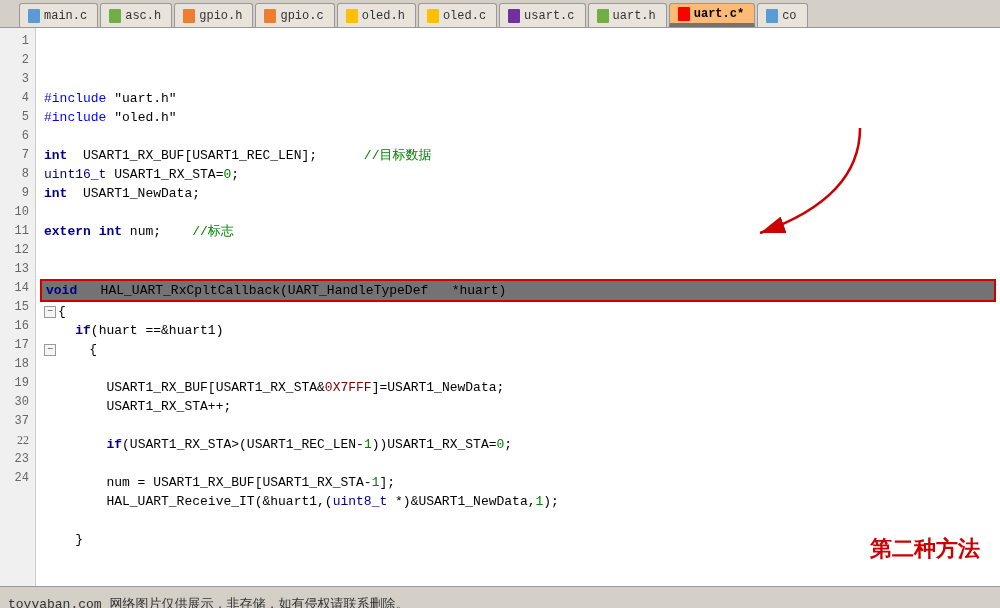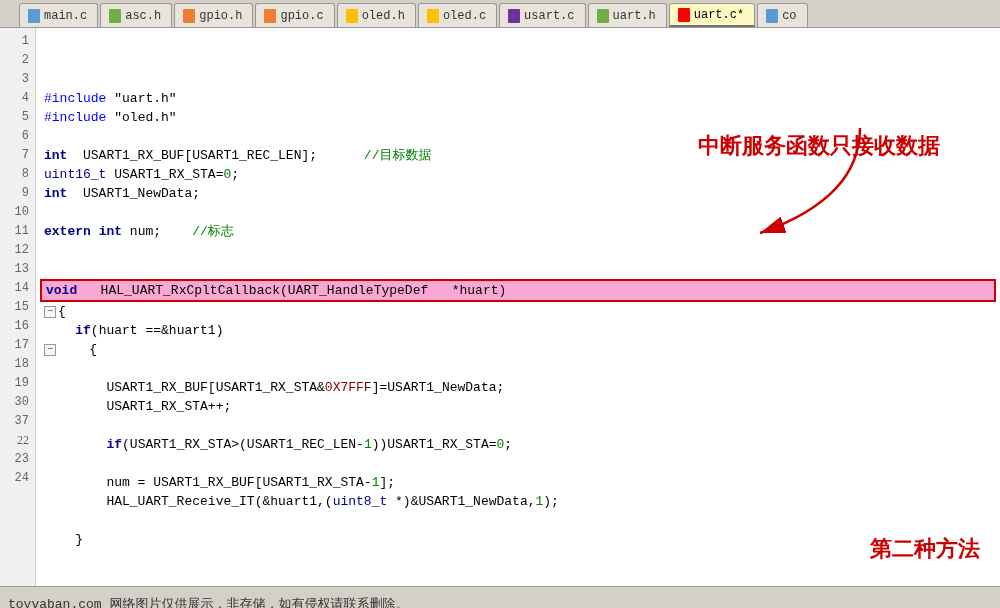--- a/index.html
+++ b/index.html
@@ -29,24 +29,24 @@
       border-bottom: none;
       border-radius: 3px 3px 0 0;
       margin-right: 2px;
       font-size: 12px;
       cursor: pointer;
       background: #e8e4dc;
       color: #333;
       height: 24px;
     }
     .tab.active {
-      background: #fef9c3;
-      font-weight: normal;
+      background: #fdba74;
+      font-weight: bold;
       color: #000;
-      border-bottom: 2px solid #737373;
+      border-bottom: 4px solid #737373;
       z-index: 1;
     }
     .tab .tab-icon {
       width: 12px;
       height: 14px;
       margin-right: 4px;
       display: inline-block;
       border-radius: 1px;
     }
     .tab-icon.blue { background: #5b9bd5; }
@@ -99,21 +99,21 @@
     .kw { color: #00008b; font-weight: bold; }
     .type { color: #00008b; }
     .pp { color: #0000ff; }
     .num { color: #008000; }
     .comment { color: #008000; }
     .hex { color: #800000; }
 
     
     .highlight-box {
       border: 2px solid #cc0000;
-      background: #f9a8d4;
+      background: #737373;
       margin: 0 -4px;
       padding: 0 4px;
     }
 
     
     .fold-icon {
       display: inline-block;
       width: 12px;
       height: 12px;
       border: 1px solid #999;
@@ -248,21 +248,20 @@
       <div style="line-height: 19px;">19</div>
       <div style="line-height: 19px;">30</div>
       <div style="line-height: 19px;">37</div>
       <div style="line-height: 19px; font-family: Liberation Serif, serif;">22</div>
       <div style="line-height: 19px;">23</div>
       <div style="line-height: 19px;">24</div>
     </div>
   <div class="code-content" id="code-content">
     
     <div class="code-line"><span><span class="pp">#include</span> "uart.h"</span></div><div class="code-line"><span><span class="pp">#include</span> "oled.h"</span></div><div class="code-line"><span>&nbsp;</span></div><div class="code-line"><span><span class="kw">int</span>  USART1_RX_BUF[USART1_REC_LEN];      <span class="comment">//目标数据</span></span></div><div class="code-line"><span><span class="type">uint16_t</span> USART1_RX_STA=<span class="num">0</span>;</span></div><div class="code-line"><span><span class="kw">int</span>  USART1_NewData;</span></div><div class="code-line"><span>&nbsp;</span></div><div class="code-line"><span><span class="kw">extern</span> <span class="kw">int</span> num;    <span class="comment">//标志</span></span></div><div class="code-line"><span>&nbsp;</span></div><div class="code-line"><span>&nbsp;</span></div><div class="code-line highlight-box"><span><span class="kw">void</span>   HAL_UART_RxCpltCallback(UART_HandleTypeDef   *huart)</span></div><div class="code-line"><span class="fold-icon">−</span><span>{</span></div><div class="code-line"><span>    <span class="kw">if</span>(huart ==&amp;huart1)</span></div><div class="code-line"><span class="fold-icon">−</span><span>    {</span></div><div class="code-line"><span>&nbsp;</span></div><div class="code-line"><span>        USART1_RX_BUF[USART1_RX_STA&amp;<span class="hex">0X7FFF</span>]=USART1_NewData;</span></div><div class="code-line"><span>        USART1_RX_STA++;</span></div><div class="code-line"><span>&nbsp;</span></div><div class="code-line"><span>        <span class="kw">if</span>(USART1_RX_STA&gt;(USART1_REC_LEN-<span class="num">1</span>))USART1_RX_STA=<span class="num">0</span>;</span></div><div class="code-line"><span>&nbsp;</span></div><div class="code-line"><span>        num = USART1_RX_BUF[USART1_RX_STA-<span class="num">1</span>];</span></div><div class="code-line"><span>        HAL_UART_Receive_IT(&amp;huart1,(<span class="type">uint8_t</span> *)&amp;USART1_NewData,<span class="num">1</span>);</span></div><div class="code-line"><span>&nbsp;</span></div><div class="code-line"><span>    }</span></div><div class="annotation-container">
-      <div class="annotation-text-1" id="ann1">中断服务函数只接收数据</div>
       <div class="annotation-text-2" id="ann2">第二种方法</div>
       
       <svg class="arrow-svg" width="180" height="130" viewBox="0 0 180 130">
         <defs>
           <marker id="arrowhead" markerWidth="10" markerHeight="7" refX="10" refY="3.5" orient="auto">
             <polygon points="0 0, 10 3.5, 0 7" fill="#cc0000"></polygon>
           </marker>
         </defs>
         <path d="M 160 10 Q 160 80 60 115" stroke="#cc0000" stroke-width="2.5" fill="none" marker-end="url(#arrowhead)"></path>
       </svg>

